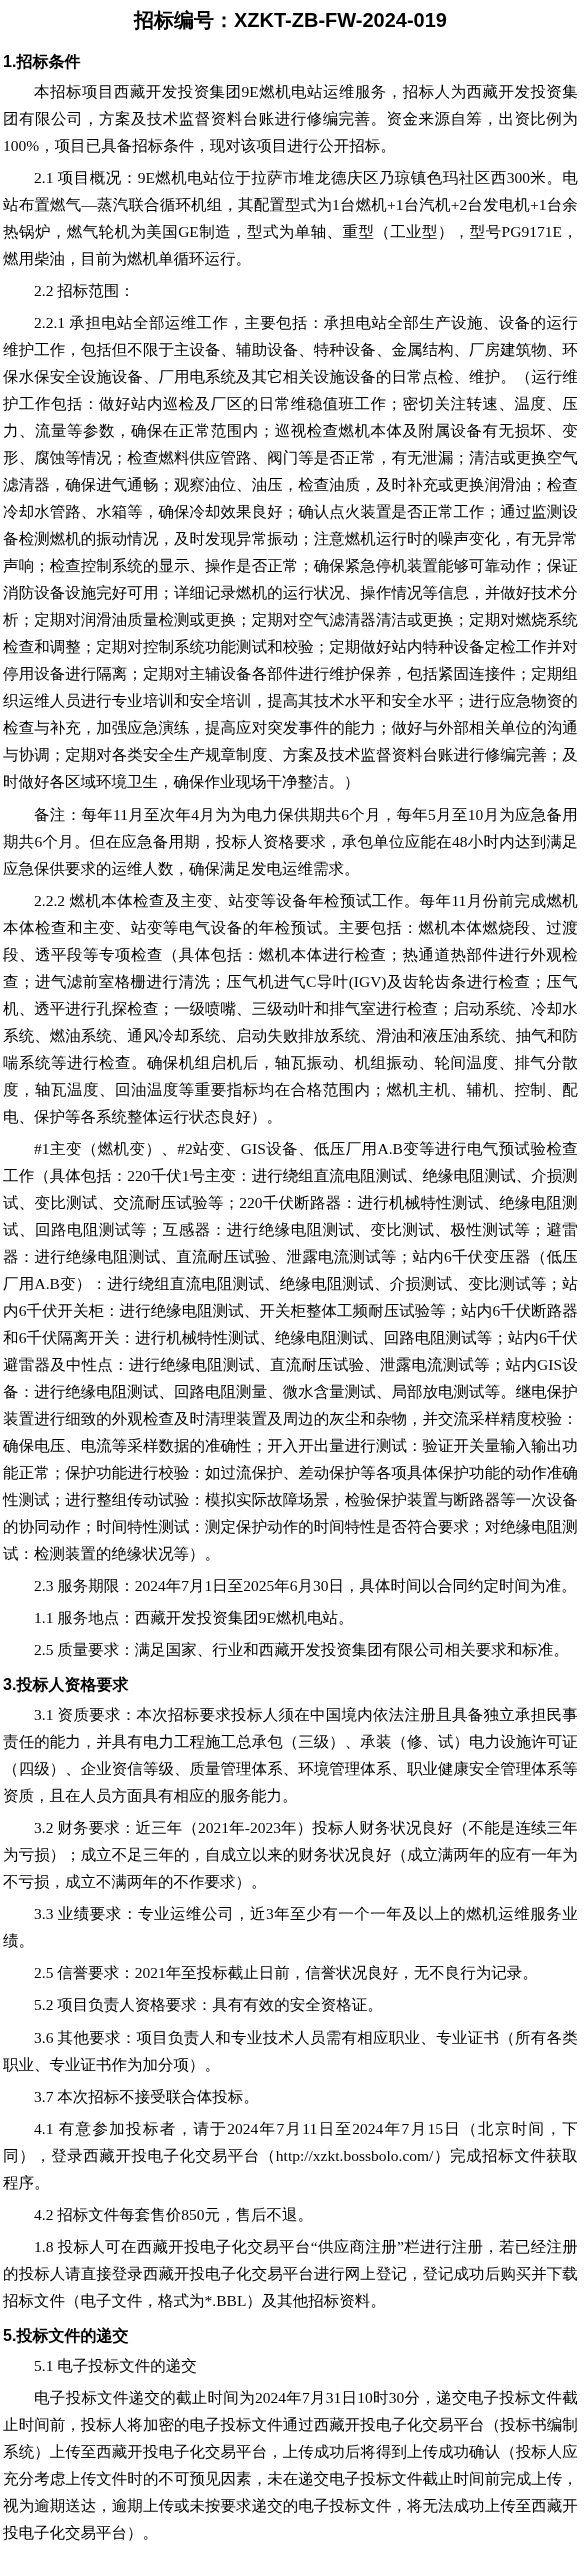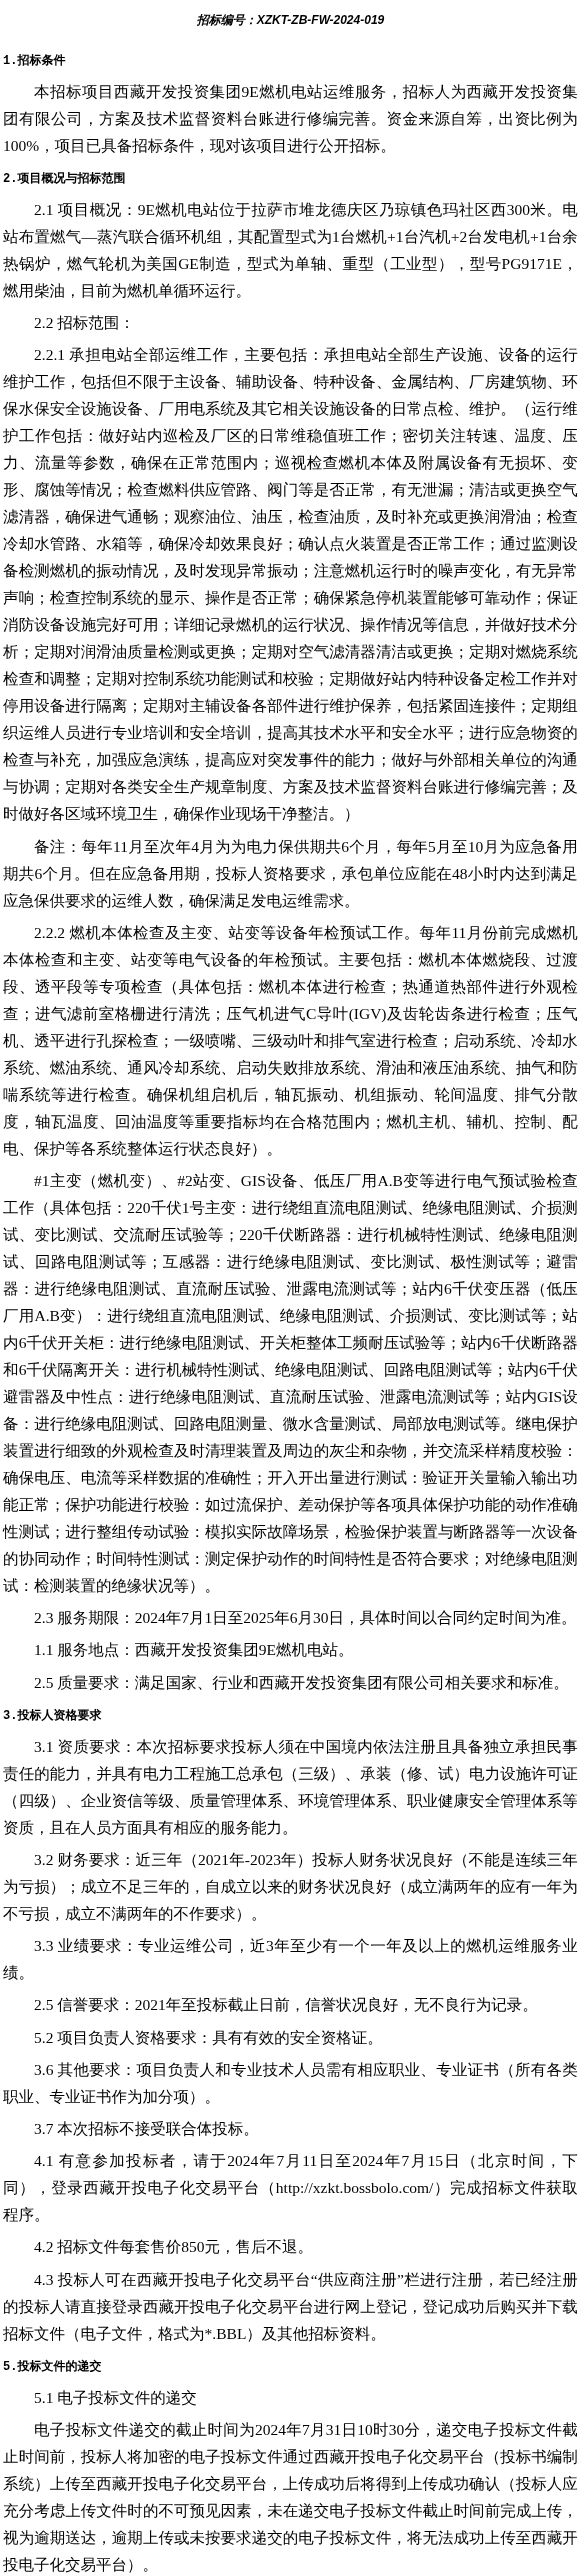--- a/index.html
+++ b/index.html
@@ -13,68 +13,66 @@
     color: #000000;
     font-family: "Liberation Serif", "DejaVu Serif", serif;
     font-size: 15.5px;
     overflow: hidden;
   }
   .title {
     margin: 2.1px 0 13.4px 0;
     text-align: center;
     font-family: "Liberation Sans", "DejaVu Sans", sans-serif;
     font-weight: bold;
-    font-size: 12px;
+    font-size: 20px;
     line-height: 27px;
-    font-style: italic;
   }
   .heading {
     margin: 7.2px 0 3.1px 0;
-    font-family: Liberation Mono, monospace;
+    font-family: Liberation Sans, sans-serif;
     font-weight: bold;
-    font-size: 12px;
+    font-size: 16px;
     line-height: 27px;
   }
   .paragraph {
     margin: 0 0 5.2px 0;
     text-indent: 31px;
     text-align: justify;
     line-height: 27px;
   }
 </style>
 </head>
 <body>
 
 <div class="doc">
 
   <h1 class="title">招标编号：XZKT-ZB-FW-2024-019</h1>
 
   <div id="blocks">
       <h2 class="heading">1.招标条件</h2>
       <p class="paragraph">本招标项目西藏开发投资集团9E燃机电站运维服务，招标人为西藏开发投资集团有限公司，方案及技术监督资料台账进行修编完善。资金来源自筹，出资比例为100%，项目已具备招标条件，现对该项目进行公开招标。</p>
-      <h2 class="heading">2.项目概况与招标范围</h2>
       <p class="paragraph">2.1 项目概况：9E燃机电站位于拉萨市堆龙德庆区乃琼镇色玛社区西300米。电站布置燃气—蒸汽联合循环机组，其配置型式为1台燃机+1台汽机+2台发电机+1台余热锅炉，燃气轮机为美国GE制造，型式为单轴、重型（工业型），型号PG9171E，燃用柴油，目前为燃机单循环运行。</p>
       <p class="paragraph">2.2 招标范围：</p>
       <p class="paragraph">2.2.1 承担电站全部运维工作，主要包括：承担电站全部生产设施、设备的运行维护工作，包括但不限于主设备、辅助设备、特种设备、金属结构、厂房建筑物、环保水保安全设施设备、厂用电系统及其它相关设施设备的日常点检、维护。（运行维护工作包括：做好站内巡检及厂区的日常维稳值班工作；密切关注转速、温度、压力、流量等参数，确保在正常范围内；巡视检查燃机本体及附属设备有无损坏、变形、腐蚀等情况；检查燃料供应管路、阀门等是否正常，有无泄漏；清洁或更换空气滤清器，确保进气通畅；观察油位、油压，检查油质，及时补充或更换润滑油；检查冷却水管路、水箱等，确保冷却效果良好；确认点火装置是否正常工作；通过监测设备检测燃机的振动情况，及时发现异常振动；注意燃机运行时的噪声变化，有无异常声响；检查控制系统的显示、操作是否正常；确保紧急停机装置能够可靠动作；保证消防设备设施完好可用；详细记录燃机的运行状况、操作情况等信息，并做好技术分析；定期对润滑油质量检测或更换；定期对空气滤清器清洁或更换；定期对燃烧系统检查和调整；定期对控制系统功能测试和校验；定期做好站内特种设备定检工作并对停用设备进行隔离；定期对主辅设备各部件进行维护保养，包括紧固连接件；定期组织运维人员进行专业培训和安全培训，提高其技术水平和安全水平；进行应急物资的检查与补充，加强应急演练，提高应对突发事件的能力；做好与外部相关单位的沟通与协调；定期对各类安全生产规章制度、方案及技术监督资料台账进行修编完善；及时做好各区域环境卫生，确保作业现场干净整洁。）</p>
       <p class="paragraph">备注：每年11月至次年4月为为电力保供期共6个月，每年5月至10月为应急备用期共6个月。但在应急备用期，投标人资格要求，承包单位应能在48小时内达到满足应急保供要求的运维人数，确保满足发电运维需求。</p>
       <p class="paragraph">2.2.2 燃机本体检查及主变、站变等设备年检预试工作。每年11月份前完成燃机本体检查和主变、站变等电气设备的年检预试。主要包括：燃机本体燃烧段、过渡段、透平段等专项检查（具体包括：燃机本体进行检查；热通道热部件进行外观检查；进气滤前室格栅进行清洗；压气机进气C导叶(IGV)及齿轮齿条进行检查；压气机、透平进行孔探检查；一级喷嘴、三级动叶和排气室进行检查；启动系统、冷却水系统、燃油系统、通风冷却系统、启动失败排放系统、滑油和液压油系统、抽气和防喘系统等进行检查。确保机组启机后，轴瓦振动、机组振动、轮间温度、排气分散度，轴瓦温度、回油温度等重要指标均在合格范围内；燃机主机、辅机、控制、配电、保护等各系统整体运行状态良好）。</p>
       <p class="paragraph">#1主变（燃机变）、#2站变、GIS设备、低压厂用A.B变等进行电气预试验检查工作（具体包括：220千伏1号主变：进行绕组直流电阻测试、绝缘电阻测试、介损测试、变比测试、交流耐压试验等；220千伏断路器：进行机械特性测试、绝缘电阻测试、回路电阻测试等；互感器：进行绝缘电阻测试、变比测试、极性测试等；避雷器：进行绝缘电阻测试、直流耐压试验、泄露电流测试等；站内6千伏变压器（低压厂用A.B变）：进行绕组直流电阻测试、绝缘电阻测试、介损测试、变比测试等；站内6千伏开关柜：进行绝缘电阻测试、开关柜整体工频耐压试验等；站内6千伏断路器和6千伏隔离开关：进行机械特性测试、绝缘电阻测试、回路电阻测试等；站内6千伏避雷器及中性点：进行绝缘电阻测试、直流耐压试验、泄露电流测试等；站内GIS设备：进行绝缘电阻测试、回路电阻测量、微水含量测试、局部放电测试等。继电保护装置进行细致的外观检查及时清理装置及周边的灰尘和杂物，并交流采样精度校验：确保电压、电流等采样数据的准确性；开入开出量进行测试：验证开关量输入输出功能正常；保护功能进行校验：如过流保护、差动保护等各项具体保护功能的动作准确性测试；进行整组传动试验：模拟实际故障场景，检验保护装置与断路器等一次设备的协同动作；时间特性测试：测定保护动作的时间特性是否符合要求；对绝缘电阻测试：检测装置的绝缘状况等）。</p>
       <p class="paragraph">2.3 服务期限：2024年7月1日至2025年6月30日，具体时间以合同约定时间为准。</p>
       <p class="paragraph">1.1 服务地点：西藏开发投资集团9E燃机电站。</p>
       <p class="paragraph">2.5 质量要求：满足国家、行业和西藏开发投资集团有限公司相关要求和标准。</p>
       <h2 class="heading">3.投标人资格要求</h2>
       <p class="paragraph">3.1 资质要求：本次招标要求投标人须在中国境内依法注册且具备独立承担民事责任的能力，并具有电力工程施工总承包（三级）、承装（修、试）电力设施许可证（四级）、企业资信等级、质量管理体系、环境管理体系、职业健康安全管理体系等资质，且在人员方面具有相应的服务能力。</p>
       <p class="paragraph">3.2 财务要求：近三年（2021年-2023年）投标人财务状况良好（不能是连续三年为亏损）；成立不足三年的，自成立以来的财务状况良好（成立满两年的应有一年为不亏损，成立不满两年的不作要求）。</p>
       <p class="paragraph">3.3 业绩要求：专业运维公司，近3年至少有一个一年及以上的燃机运维服务业绩。</p>
       <p class="paragraph">2.5 信誉要求：2021年至投标截止日前，信誉状况良好，无不良行为记录。</p>
       <p class="paragraph">5.2 项目负责人资格要求：具有有效的安全资格证。</p>
       <p class="paragraph">3.6 其他要求：项目负责人和专业技术人员需有相应职业、专业证书（所有各类职业、专业证书作为加分项）。</p>
       <p class="paragraph">3.7 本次招标不接受联合体投标。</p>
       <p class="paragraph">4.1 有意参加投标者，请于2024年7月11日至2024年7月15日（北京时间，下同），登录西藏开投电子化交易平台（http://xzkt.bossbolo.com/）完成招标文件获取程序。</p>
       <p class="paragraph">4.2 招标文件每套售价850元，售后不退。</p>
-      <p class="paragraph">4.3 投标人可在西藏开投电子化交易平台“供应商注册”栏进行注册，若已经注册的投标人请直接登录西藏开投电子化交易平台进行网上登记，登记成功后购买并下载招标文件（电子文件，格式为*.BBL）及其他招标资料。</p>
+      <p class="paragraph">1.8 投标人可在西藏开投电子化交易平台“供应商注册”栏进行注册，若已经注册的投标人请直接登录西藏开投电子化交易平台进行网上登记，登记成功后购买并下载招标文件（电子文件，格式为*.BBL）及其他招标资料。</p>
       <h2 class="heading">5.投标文件的递交</h2>
       <p class="paragraph">5.1 电子投标文件的递交</p>
       <p class="paragraph">电子投标文件递交的截止时间为2024年7月31日10时30分，递交电子投标文件截止时间前，投标人将加密的电子投标文件通过西藏开投电子化交易平台（投标书编制系统）上传至西藏开投电子化交易平台，上传成功后将得到上传成功确认（投标人应充分考虑上传文件时的不可预见因素，未在递交电子投标文件截止时间前完成上传，视为逾期送达，逾期上传或未按要求递交的电子投标文件，将无法成功上传至西藏开投电子化交易平台）。</p>
     </div>
 
 </div>
 
 
 </body></html>

